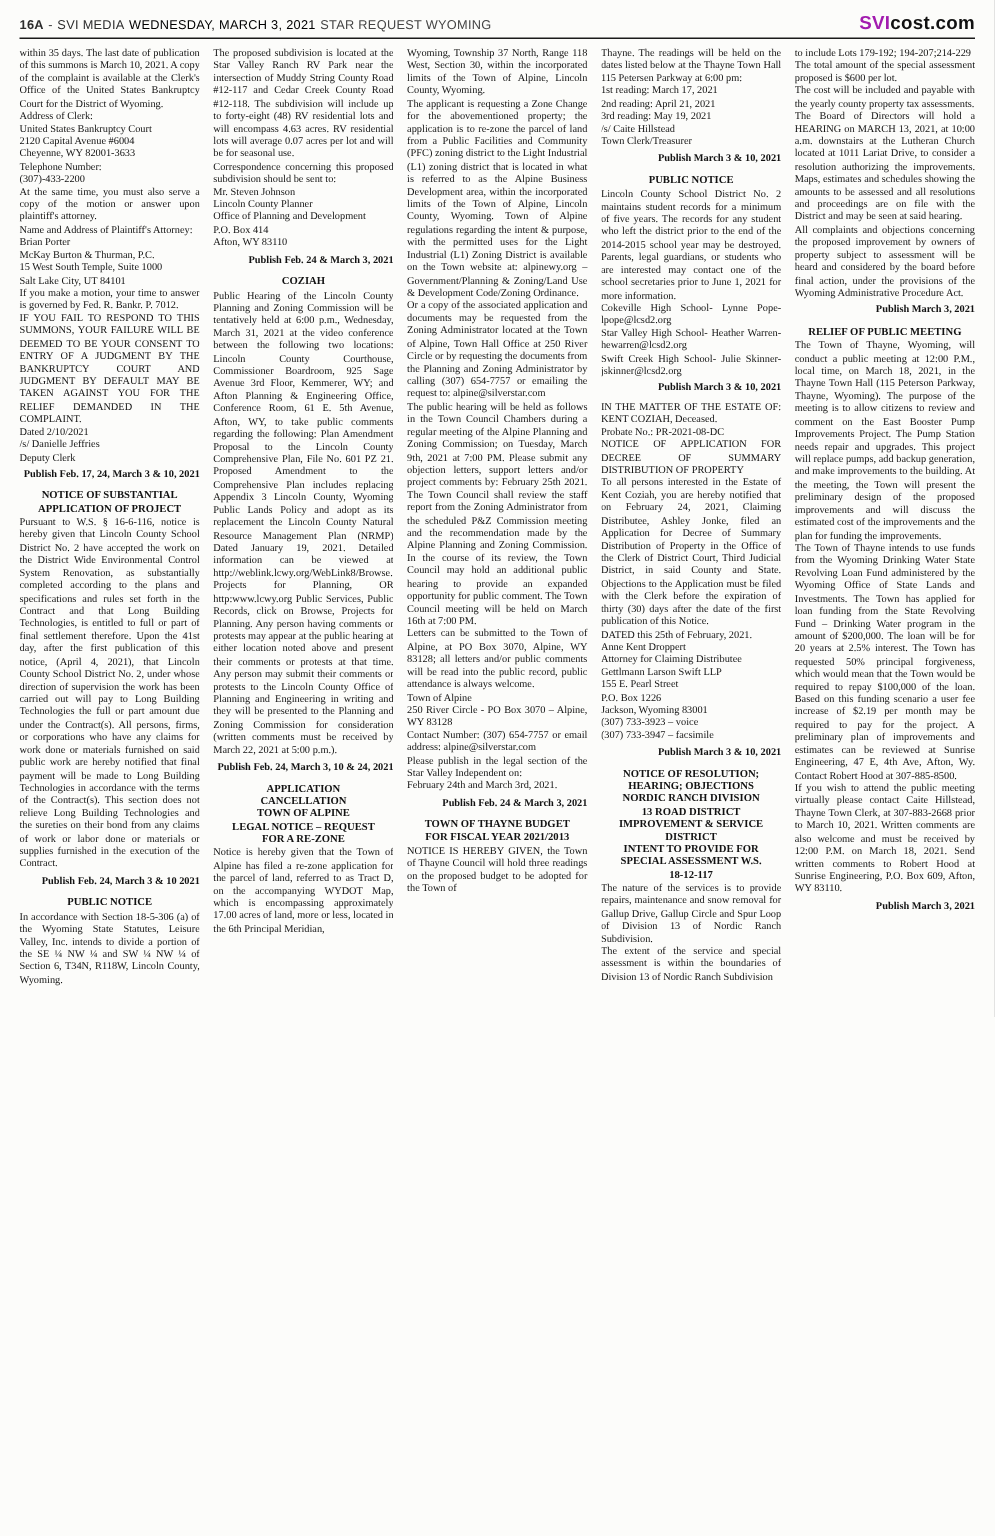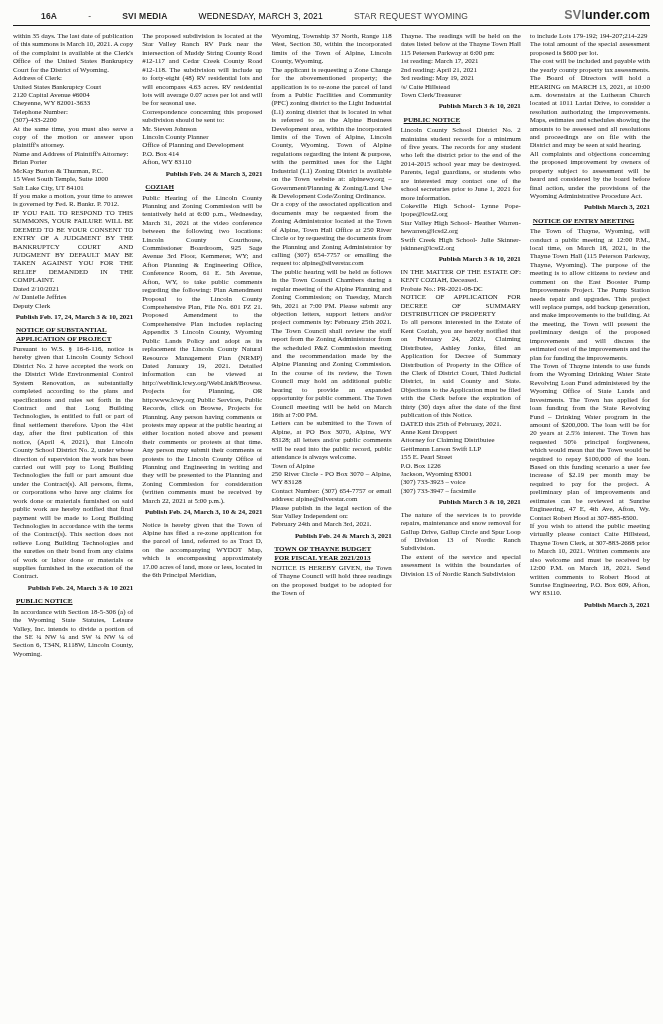--- a/index.html
+++ b/index.html
@@ -9,52 +9,52 @@
     font-family:"Liberation Serif", serif;color:#121212;
     display:flex;flex-direction:column;
   }
   .masthead{
     display:flex;justify-content:space-between;align-items:baseline;
     font-family:"Liberation Sans", sans-serif;font-size:8.5px;
     border-bottom:1.5px solid #1a1a1a;padding-bottom:3px;margin-bottom:6px;
     flex:0 0 auto;white-space:nowrap;
   }
   .mast-left{color:#3a3a3a;letter-spacing:.2px;}
-  .mast-left span{margin-right:3px;margin-left:28px;}
+  .mast-left span{margin-right:3px;}
   .mast-left .page-num{font-weight:bold;color:#2c2c2c;}
-  .mast-left .brand{font-weight:bold;color:#2c2c2c;}
+  .mast-left .brand{font-weight:normal;color:#2c2c2c;}
   .mast-left .date{font-weight:normal;color:#000;}
   .mast-left .region{color:#444;}
   .site{font-size:12.5px;font-weight:bold;letter-spacing:.2px;}
-  .site .svi{color:#737373;}
+  .site .svi{color:#a21caf;}
   .site .rest{color:#111;}
   .columns{display:flex;gap:9px;flex:1 1 auto;overflow:hidden;}
   .col{
     flex:1 1 0;overflow:hidden;font-size:6.9px;line-height:1.22;
     text-align:justify;
   }
   .block{margin:0 0 3px;}
   .block.body{white-space:pre-line;}
   .block.heading{
-    font-weight:bold;text-align:left;margin:5px 3px 2px;
-    white-space:pre-line;font-size:7.1px;line-height:1.18;text-decoration:underline;
+    font-weight:bold;text-align:center;margin:5px 3px 2px;
+    white-space:pre-line;font-size:7.1px;line-height:1.18;
   }
   .block.publish{font-weight:bold;text-align:right;margin:1px 0 4px;}
 </style>
 </head>
 <body>
 
 <div class="page">
 
   <div class="masthead">
     <div class="mast-left">
       <span class="page-num">16A</span><span class="sep">-</span><span class="brand">SVI MEDIA</span><span class="date">WEDNESDAY, MARCH 3, 2021</span><span class="region">STAR REQUEST WYOMING</span>
     </div>
     <div class="site">
-      <span class="svi">SVI</span><span class="rest">under.com</span>
+      <span class="svi">SVI</span><span class="rest">cost.com</span>
     </div>
   </div>
 
   <div class="columns">
     <div class="col">
         <div class="block body">within 35 days. The last date of publication of this summons is March 10, 2021. A copy of the complaint is available at the Clerk's Office of the United States Bankruptcy Court for the District of Wyoming.
 Address of Clerk:
 United States Bankruptcy Court
 2120 Capital Avenue #6004
 Cheyenne, WY 82001-3633
@@ -84,20 +84,25 @@
 Correspondence concerning this proposed subdivision should be sent to:
 Mr. Steven Johnson
 Lincoln County Planner
 Office of Planning and Development
 P.O. Box 414
 Afton, WY 83110</div>
         <div class="block publish">Publish Feb. 24 &amp; March 3, 2021</div>
         <div class="block heading">COZIAH</div>
         <div class="block body">Public Hearing of the Lincoln County Planning and Zoning Commission will be tentatively held at 6:00 p.m., Wednesday, March 31, 2021 at the video conference between the following two locations: Lincoln County Courthouse, Commissioner Boardroom, 925 Sage Avenue 3rd Floor, Kemmerer, WY; and Afton Planning &amp; Engineering Office, Conference Room, 61 E. 5th Avenue, Afton, WY, to take public comments regarding the following: Plan Amendment Proposal to the Lincoln County Comprehensive Plan, File No. 601 PZ 21. Proposed Amendment to the Comprehensive Plan includes replacing Appendix 3 Lincoln County, Wyoming Public Lands Policy and adopt as its replacement the Lincoln County Natural Resource Management Plan (NRMP) Dated January 19, 2021. Detailed information can be viewed at http://weblink.lcwy.org/WebLink8/Browse.aspx Projects for Planning, OR http:www.lcwy.org Public Services, Public Records, click on Browse, Projects for Planning. Any person having comments or protests may appear at the public hearing at either location noted above and present their comments or protests at that time. Any person may submit their comments or protests to the Lincoln County Office of Planning and Engineering in writing and they will be presented to the Planning and Zoning Commission for consideration (written comments must be received by March 22, 2021 at 5:00 p.m.).</div>
         <div class="block publish">Publish Feb. 24, March 3, 10 &amp; 24, 2021</div>
+        <div class="block heading">APPLICATION
+CANCELLATION
+TOWN OF ALPINE
+LEGAL NOTICE – REQUEST
+FOR A RE-ZONE</div>
         <div class="block body">Notice is hereby given that the Town of Alpine has filed a re-zone application for the parcel of land, referred to as Tract D, on the accompanying WYDOT Map, which is encompassing approximately 17.00 acres of land, more or less, located in the 6th Principal Meridian,</div>
       </div>
     <div class="col">
         <div class="block body">Wyoming, Township 37 North, Range 118 West, Section 30, within the incorporated limits of the Town of Alpine, Lincoln County, Wyoming.
 The applicant is requesting a Zone Change for the abovementioned property; the application is to re-zone the parcel of land from a Public Facilities and Community (PFC) zoning district to the Light Industrial (L1) zoning district that is located in what is referred to as the Alpine Business Development area, within the incorporated limits of the Town of Alpine, Lincoln County, Wyoming. Town of Alpine regulations regarding the intent &amp; purpose, with the permitted uses for the Light Industrial (L1) Zoning District is available on the Town website at: alpinewy.org – Government/Planning &amp; Zoning/Land Use &amp; Development Code/Zoning Ordinance.
 Or a copy of the associated application and documents may be requested from the Zoning Administrator located at the Town of Alpine, Town Hall Office at 250 River Circle or by requesting the documents from the Planning and Zoning Administrator by calling (307) 654-7757 or emailing the request to: alpine@silverstar.com
 The public hearing will be held as follows in the Town Council Chambers during a regular meeting of the Alpine Planning and Zoning Commission; on Tuesday, March 9th, 2021 at 7:00 PM. Please submit any objection letters, support letters and/or project comments by: February 25th 2021. The Town Council shall review the staff report from the Zoning Administrator from the scheduled P&amp;Z Commission meeting and the recommendation made by the Alpine Planning and Zoning Commission. In the course of its review, the Town Council may hold an additional public hearing to provide an expanded opportunity for public comment. The Town Council meeting will be held on March 16th at 7:00 PM.
 Letters can be submitted to the Town of Alpine, at PO Box 3070, Alpine, WY 83128; all letters and/or public comments will be read into the public record, public attendance is always welcome.
 Town of Alpine
 250 River Circle - PO Box 3070 – Alpine, WY 83128
@@ -130,31 +135,40 @@
 DATED this 25th of February, 2021.
 Anne Kent Droppert
 Attorney for Claiming Distributee
 Gettlmann Larson Swift LLP
 155 E. Pearl Street
 P.O. Box 1226
 Jackson, Wyoming 83001
 (307) 733-3923 – voice
 (307) 733-3947 – facsimile</div>
         <div class="block publish">Publish March 3 &amp; 10, 2021</div>
+        <div class="block heading">NOTICE OF RESOLUTION;
+HEARING; OBJECTIONS
+NORDIC RANCH DIVISION
+13 ROAD DISTRICT
+IMPROVEMENT &amp; SERVICE
+DISTRICT
+INTENT TO PROVIDE FOR
+SPECIAL ASSESSMENT W.S.
+18-12-117</div>
         <div class="block body">The nature of the services is to provide repairs, maintenance and snow removal for Gallup Drive, Gallup Circle and Spur Loop of Division 13 of Nordic Ranch Subdivision.
 The extent of the service and special assessment is within the boundaries of Division 13 of Nordic Ranch Subdivision</div>
       </div>
     <div class="col">
         <div class="block body">to include Lots 179-192; 194-207;214-229
 The total amount of the special assessment proposed is $600 per lot.
 The cost will be included and payable with the yearly county property tax assessments.
 The Board of Directors will hold a HEARING on MARCH 13, 2021, at 10:00 a.m. downstairs at the Lutheran Church located at 1011 Lariat Drive, to consider a resolution authorizing the improvements. Maps, estimates and schedules showing the amounts to be assessed and all resolutions and proceedings are on file with the District and may be seen at said hearing.
 All complaints and objections concerning the proposed improvement by owners of property subject to assessment will be heard and considered by the board before final action, under the provisions of the Wyoming Administrative Procedure Act.</div>
         <div class="block publish">Publish March 3, 2021</div>
-        <div class="block heading">NOTICE OF ENTRY MEETING</div>
+        <div class="block heading">RELIEF OF PUBLIC MEETING</div>
         <div class="block body">The Town of Thayne, Wyoming, will conduct a public meeting at 12:00 P.M., local time, on March 18, 2021, in the Thayne Town Hall (115 Peterson Parkway, Thayne, Wyoming). The purpose of the meeting is to allow citizens to review and comment on the East Booster Pump Improvements Project. The Pump Station needs repair and upgrades. This project will replace pumps, add backup generation, and make improvements to the building. At the meeting, the Town will present the preliminary design of the proposed improvements and will discuss the estimated cost of the improvements and the plan for funding the improvements.
 The Town of Thayne intends to use funds from the Wyoming Drinking Water State Revolving Loan Fund administered by the Wyoming Office of State Lands and Investments. The Town has applied for loan funding from the State Revolving Fund – Drinking Water program in the amount of $200,000. The loan will be for 20 years at 2.5% interest. The Town has requested 50% principal forgiveness, which would mean that the Town would be required to repay $100,000 of the loan. Based on this funding scenario a user fee increase of $2.19 per month may be required to pay for the project. A preliminary plan of improvements and estimates can be reviewed at Sunrise Engineering, 47 E, 4th Ave, Afton, Wy. Contact Robert Hood at 307-885-8500.
 If you wish to attend the public meeting virtually please contact Caite Hillstead, Thayne Town Clerk, at 307-883-2668 prior to March 10, 2021. Written comments are also welcome and must be received by 12:00 P.M. on March 18, 2021. Send written comments to Robert Hood at Sunrise Engineering, P.O. Box 609, Afton, WY 83110.</div>
         <div class="block publish">Publish March 3, 2021</div>
       </div>
   </div>
 
 </div>
 
 </body></html>

